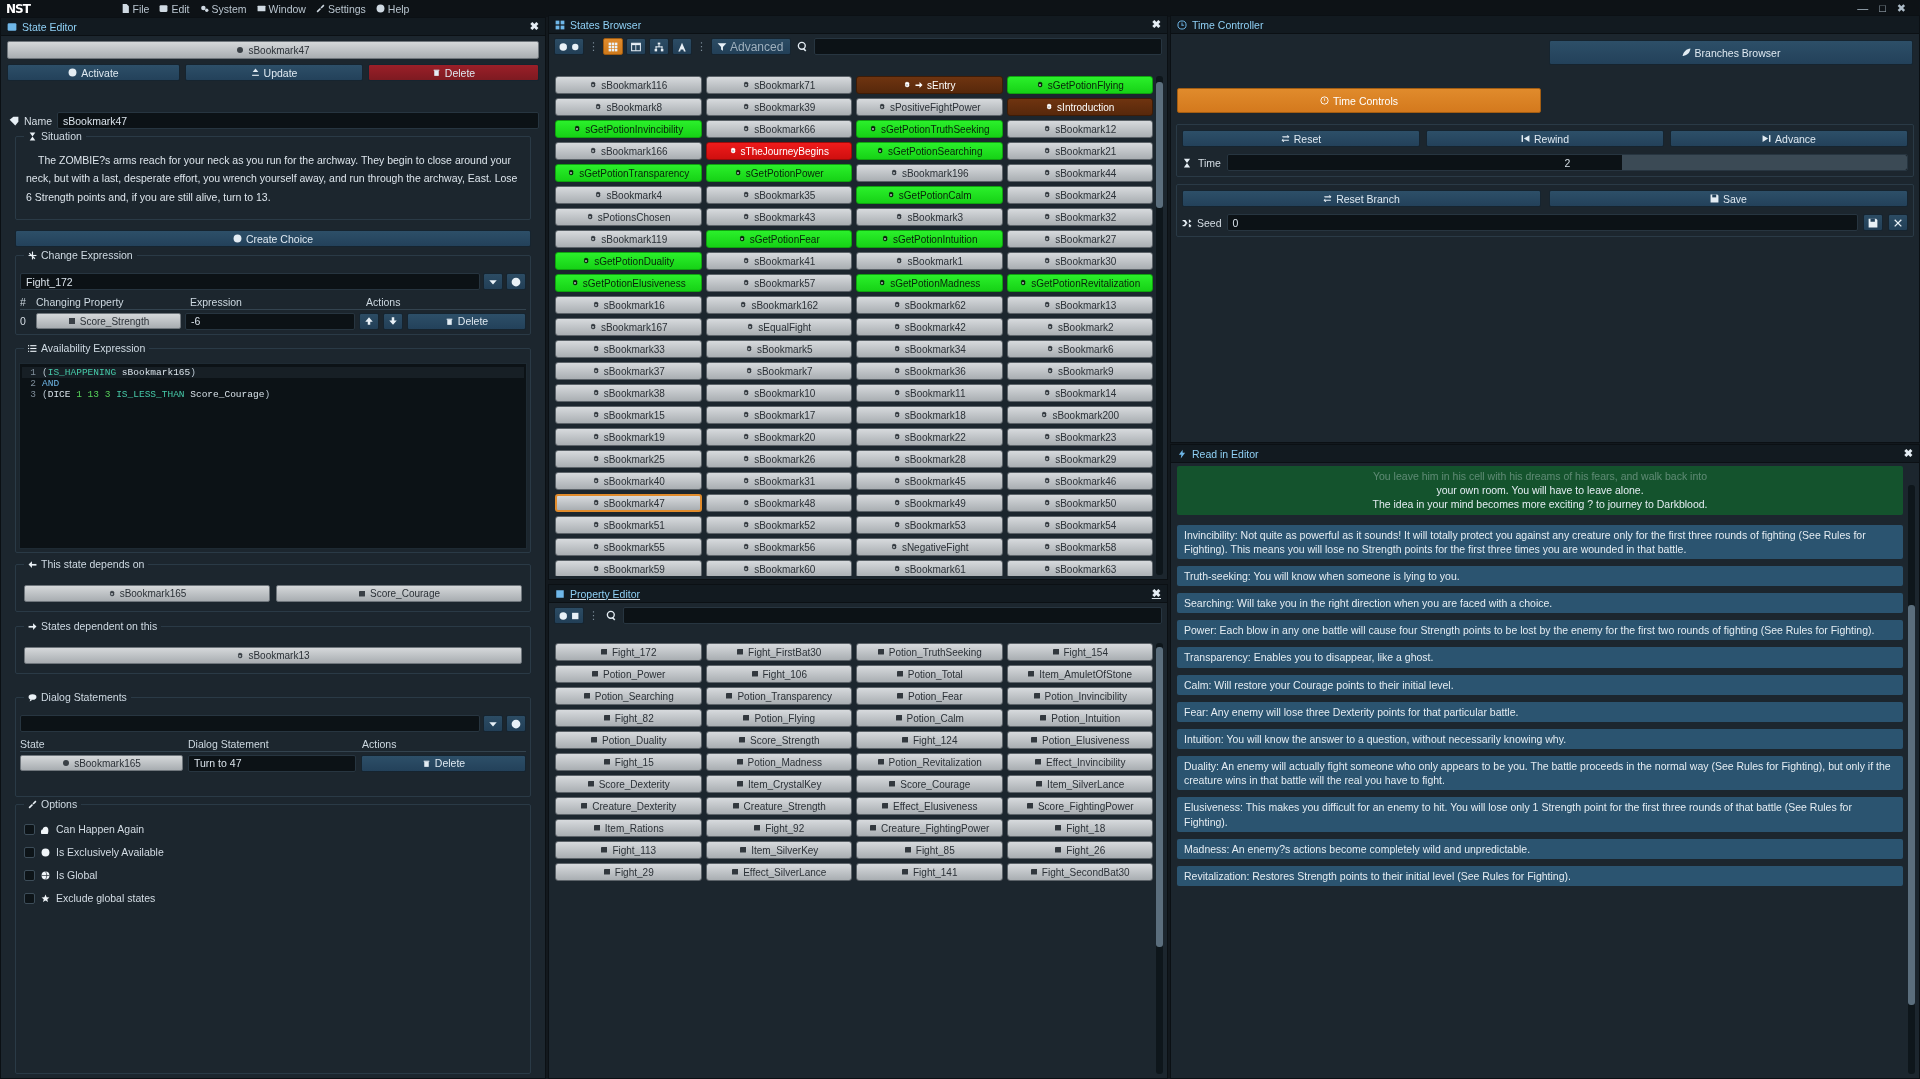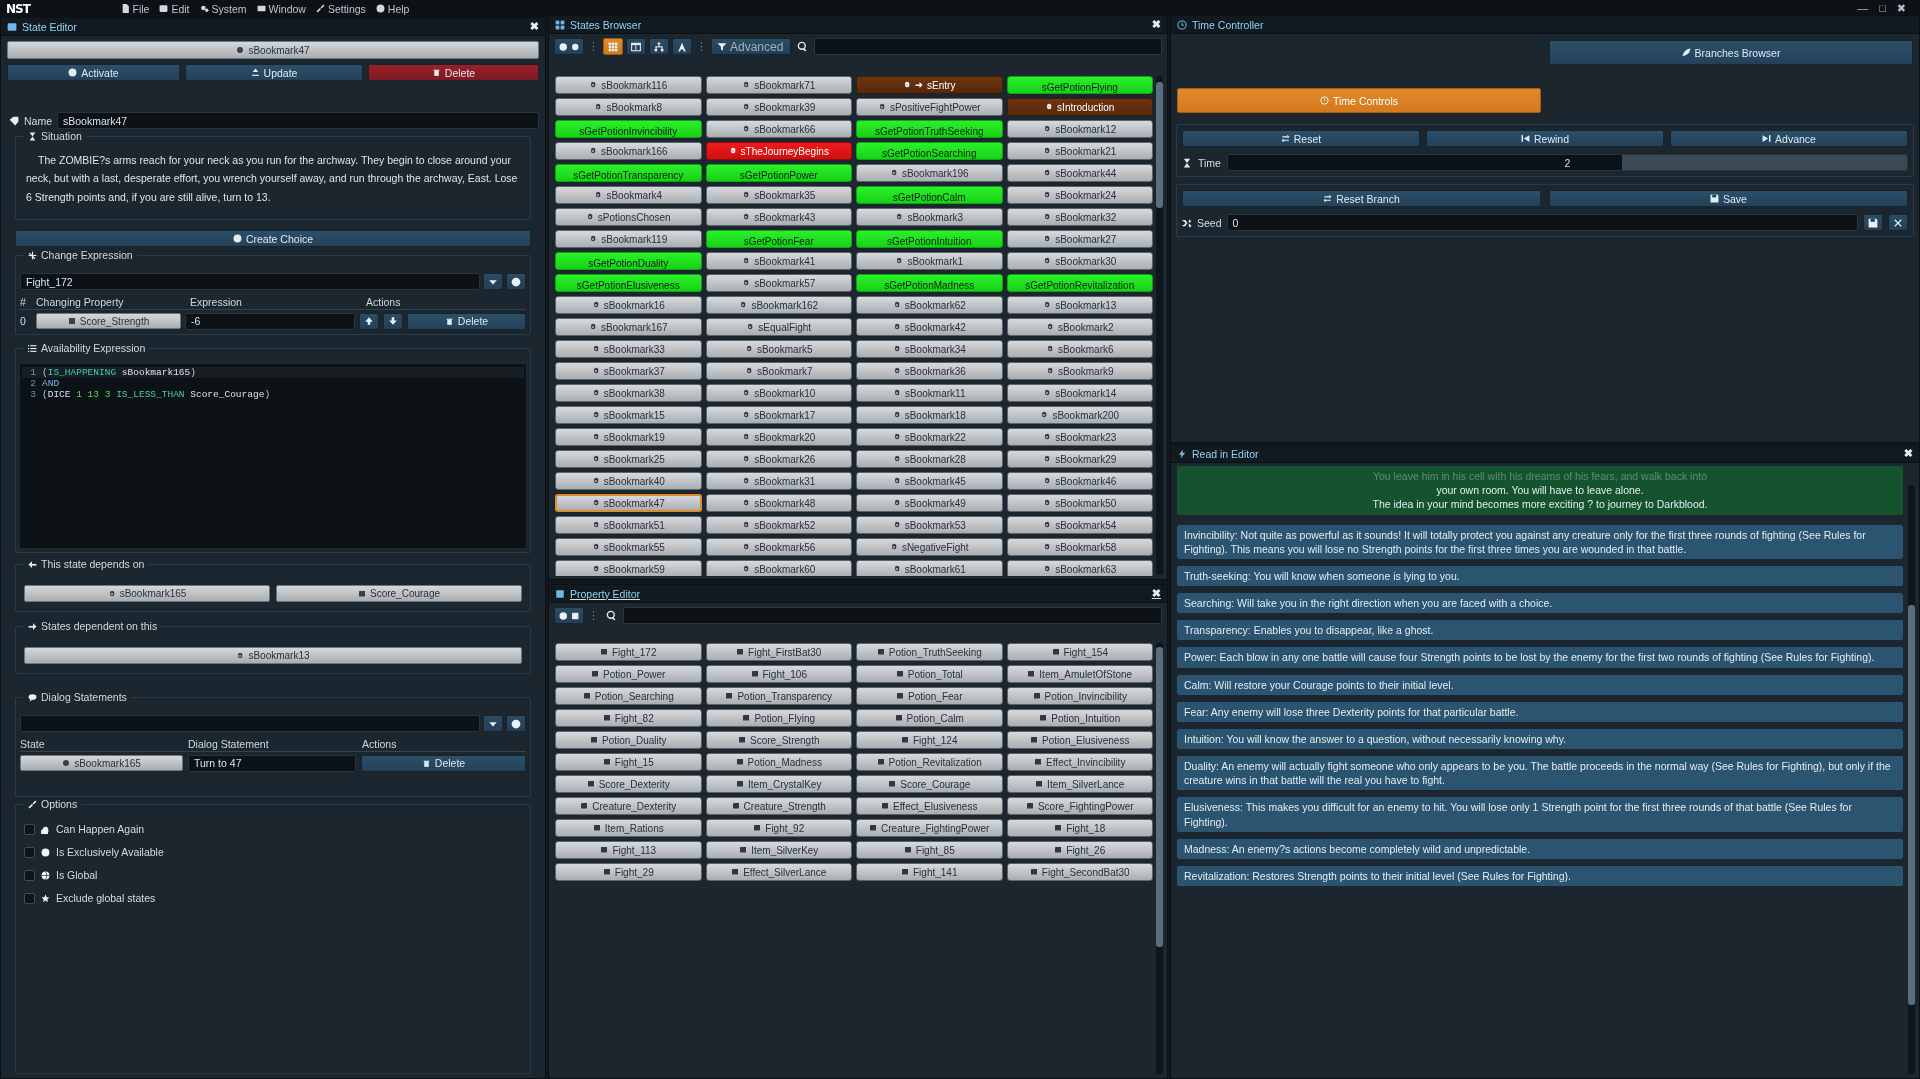--- a/index.html
+++ b/index.html
@@ -90,21 +90,21 @@
   .tsep { color:#7b8b98; font-size:11px; padding:0 1px;}
   .adv { color:#9fb0bd; font-size:12px; padding:0 6px; }
   .sgrid { position:absolute; left:6px; right:14px; top:40px; bottom:3px; display:grid;
            grid-template-columns:repeat(4,1fr); grid-auto-rows:22px; gap:0px 4px; align-content:start; overflow:hidden;}
   .scell {
     height:18px; margin-top:2px; border-radius:3px; border:1px solid #5c6369;
     background:linear-gradient(#d7dadd,#a9aeb2); color:#2b3137;
     font-size:10px; display:flex; align-items:center; justify-content:center; gap:4px; cursor:pointer;
   }
   .scell svg { width:8px;height:8px;fill:#32383e;}
-  .scell.green { background:linear-gradient(#2bf02b,#16d216); border-color:#0fa30f; color:#08240a;flex-direction:column;}
+  .scell.green { background:linear-gradient(#2bf02b,#16d216); border-color:#0fa30f; color:#08240a;}
   .scell.green svg{fill:#08240a;}
   .scell.red { background:linear-gradient(#ef1b1b,#cf0f0f); border-color:#980b0b; color:#fff;}
   .scell.red svg{fill:#fff;}
   .scell.brown { background:linear-gradient(#6f3410,#57280b); border-color:#3d1c07; color:#fff;}
   .scell.brown svg{fill:#fff;}
   .scell.sel { border:2px solid #e08b2c; }
   .vscroll { position:absolute; right:4px; width:7px; background:#0e161b; border-radius:3px;}
   .vthumb { position:absolute; left:0; width:7px; background:#5b6e7d; border-radius:3px;}
 
   
@@ -1657,22 +1657,22 @@
         <div class="reLine dark" style="text-align: center; margin-bottom: 0px;">
           <div style="opacity: 0.35;">You leave him in his cell with his dreams of his fears, and walk back into</div>
           <div>your own room. You will have to leave alone.</div>
           <div>The idea in your mind becomes more exciting ? to journey to Darkblood.</div>
         </div>
       </div>
     <div id="reEntries">
         <div class="reLine blue">Invincibility: Not quite as powerful as it sounds! It will totally protect you against any creature only for the first three rounds of fighting (See Rules for Fighting). This means you will lose no Strength points for the first three times you are wounded in that battle.</div>
         <div class="reLine blue">Truth-seeking: You will know when someone is lying to you.</div>
         <div class="reLine blue">Searching: Will take you in the right direction when you are faced with a choice.</div>
+        <div class="reLine blue">Power: Each blow in any one battle will cause four Strength points to be lost by the enemy for the first two rounds of fighting (See Rules for Fighting).</div>
         <div class="reLine blue">Transparency: Enables you to disappear, like a ghost.</div>
-        <div class="reLine blue">Power: Each blow in any one battle will cause four Strength points to be lost by the enemy for the first two rounds of fighting (See Rules for Fighting).</div>
         <div class="reLine blue">Calm: Will restore your Courage points to their initial level.</div>
         <div class="reLine blue">Fear: Any enemy will lose three Dexterity points for that particular battle.</div>
         <div class="reLine blue">Intuition: You will know the answer to a question, without necessarily knowing why.</div>
         <div class="reLine blue">Duality: An enemy will actually fight someone who only  appears  to be you. The battle proceeds in the normal way (See Rules for Fighting), but only if the creature wins in that battle will the real you have to fight.</div>
         <div class="reLine blue">Elusiveness: This makes you difficult for an enemy to hit. You will lose only 1 Strength point for the first three rounds of that battle (See Rules for Fighting).</div>
         <div class="reLine blue">Madness: An enemy?s actions become completely wild and unpredictable.</div>
         <div class="reLine blue">Revitalization: Restores Strength points to their initial level (See Rules for Fighting).</div>
       </div>
     <div id="reScroll">
       <div class="vthumb" style="top:120px;height:400px;"></div>

